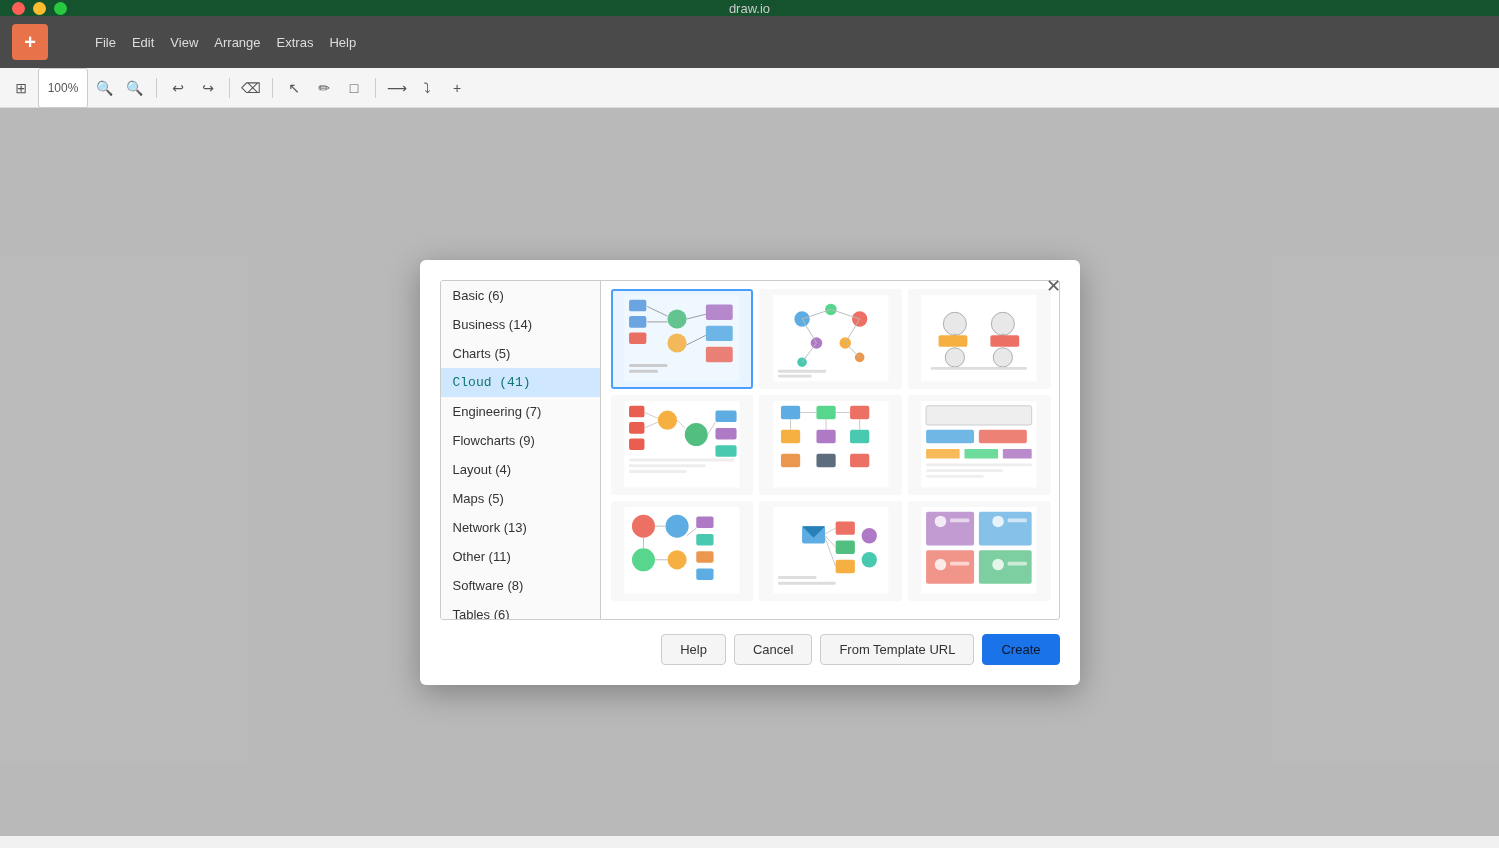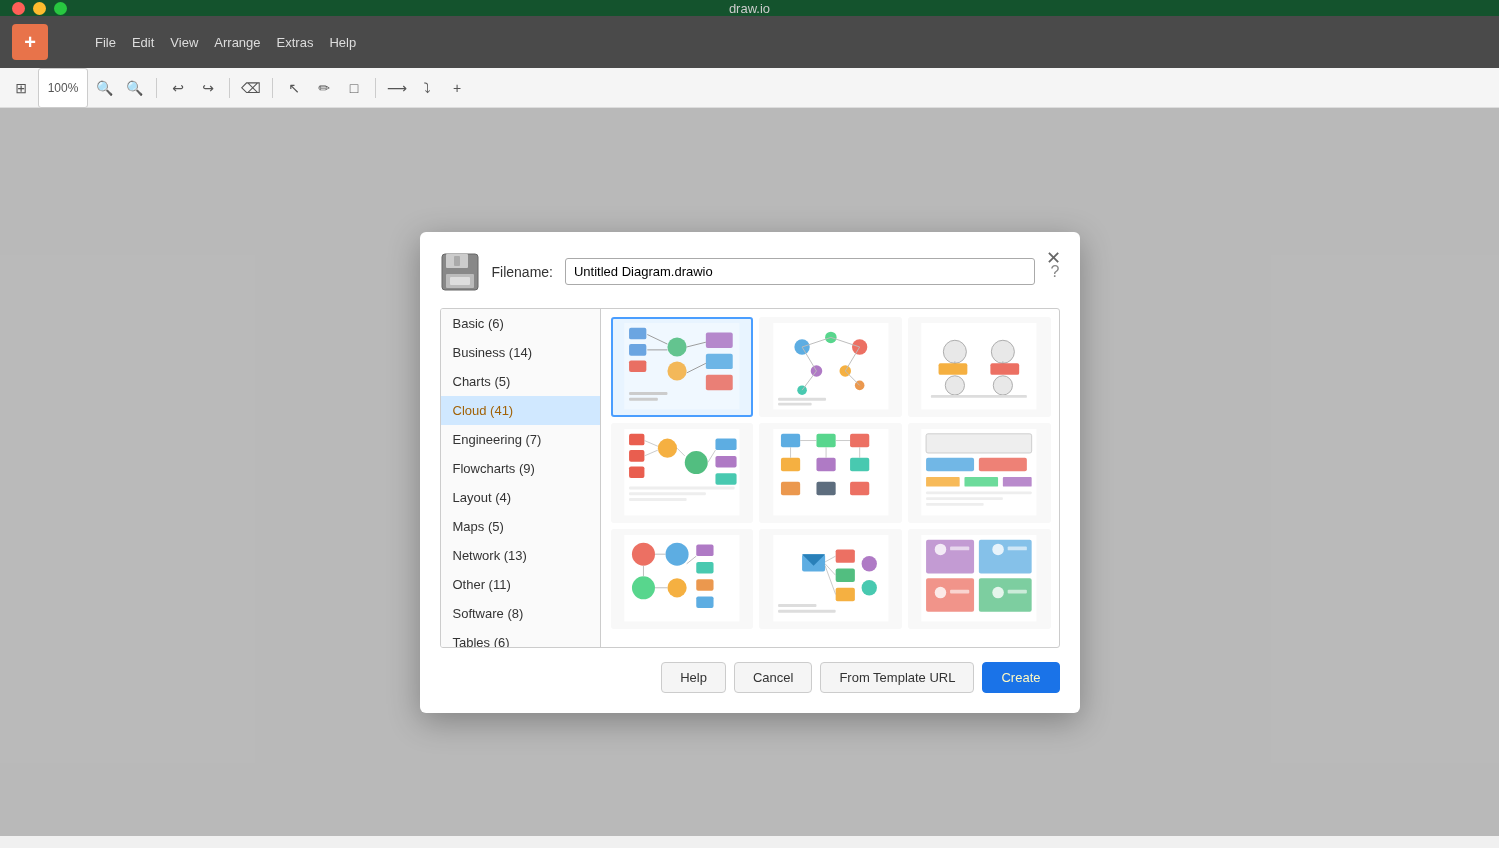--- a/index.html
+++ b/index.html
@@ -212,21 +212,22 @@
     }
     .category-item {
       padding: 7px 12px;
       font-size: 13px;
       color: #333;
       cursor: pointer;
       white-space: nowrap;
     }
     .category-item.active {
       background: #d0e8ff;
-      color: #a16207;
+      color: #0f766e;
+      font-family: Liberation Mono, monospace;
     }
 
     
     #template-grid {
       flex: 1;
       overflow-y: auto;
       padding: 8px;
       display: grid;
       grid-template-columns: repeat(3, 1fr);
       gap: 6px;
@@ -267,21 +268,21 @@
       padding: 7px 18px;
       font-size: 13px;
       border-radius: 4px;
       cursor: pointer;
       border: 1px solid #ccc;
       background: #f5f5f5;
       color: #333;
     }
     .footer-btn.primary {
       background: #1a73e8;
-      color: #fef9c3;
+      color: #0f172a;
       border-color: #1a73e8;
     }
 
     
     #category-list::-webkit-scrollbar,
     #template-grid::-webkit-scrollbar { width: 6px; }
     #category-list::-webkit-scrollbar-thumb,
     #template-grid::-webkit-scrollbar-thumb { background: #ccc; border-radius: 3px; }
   </style>
 </head>
@@ -329,35 +330,20 @@
   <button class="toolbar-btn">⤵</button>
   <button class="toolbar-btn">+</button>
 </div>
 
 <div id="canvas-area">
   <div id="modal-overlay">
     <div id="dialog">
 
       <button id="dialog-close">✕</button>
 
-      <div id="filename-row">
-        <div id="disk-icon">
-
-          <svg width="40" height="40" viewBox="0 0 40 40">
-            <rect x="2" y="2" width="36" height="36" rx="3" fill="#888" stroke="#666" stroke-width="1"></rect>
-            <rect x="6" y="2" width="22" height="14" rx="1" fill="#ccc"></rect>
-            <rect x="14" y="4" width="6" height="10" rx="1" fill="#aaa"></rect>
-            <rect x="6" y="22" width="28" height="14" rx="1" fill="#bbb"></rect>
-            <rect x="10" y="25" width="20" height="8" rx="1" fill="#ddd"></rect>
-          </svg>
-        </div>
-        <label id="filename-label">Filename:</label>
-        <input type="text" id="filename-input" value="Untitled Diagram.drawio" style="">
-        <span id="help-icon-inline">?</span>
-      </div>
 
       <div id="content-area">
 
         <div id="category-list">
         <div class="category-item">Basic (6)</div>
             <div class="category-item">Business (14)</div>
             <div class="category-item">Charts (5)</div>
             <div class="category-item active">Cloud (41)</div>
             <div class="category-item">Engineering (7)</div>
             <div class="category-item">Flowcharts (9)</div>

